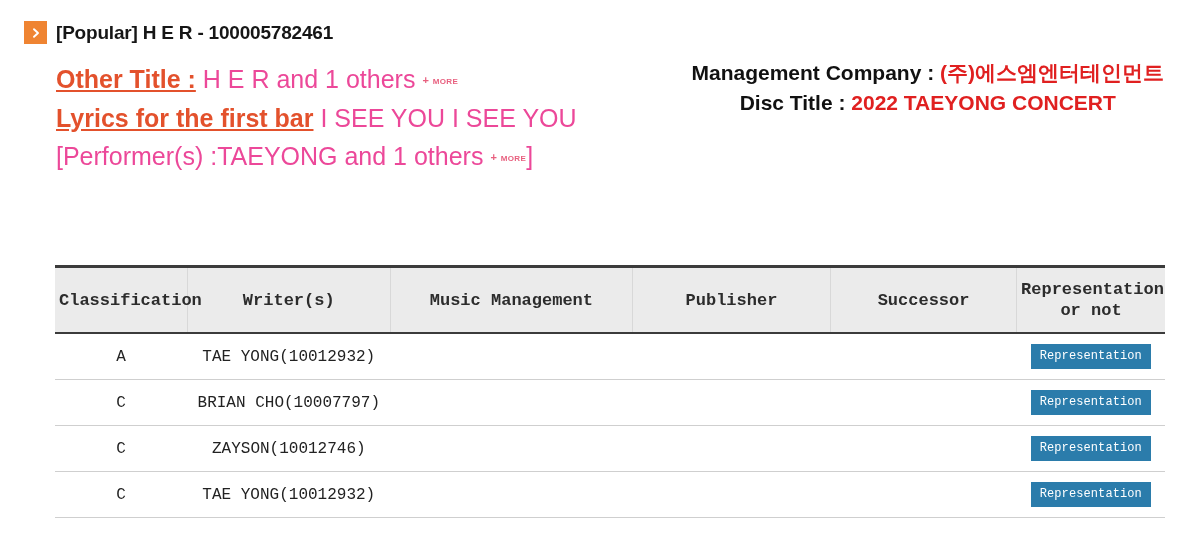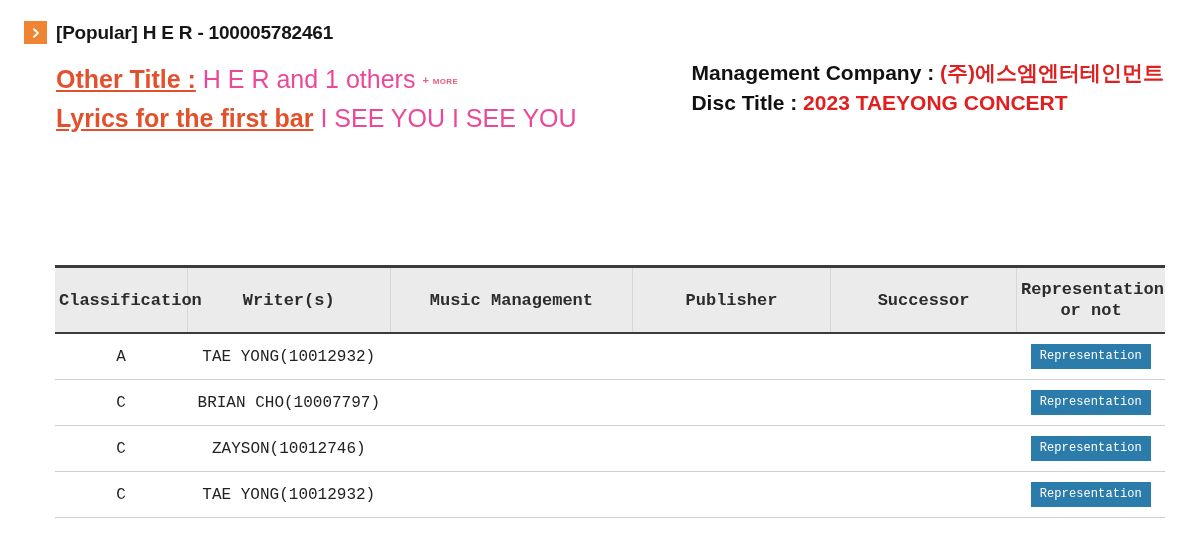--- a/index.html
+++ b/index.html
@@ -78,21 +78,21 @@
     letter-spacing: 0.4px;
     vertical-align: 4px;
     font-variant: small-caps;
     text-transform: lowercase;
   }
 
   .info-right {
     position: absolute;
     right: 36px;
     top: 58px;
-    text-align: left;
+    text-align: center;
   }
   .info-right .rline {
     font-size: 21px;
     line-height: 30px;
     font-weight: bold;
     white-space: nowrap;
     color: #111111;
   }
   .rval { color: #e02020; }
 
@@ -172,31 +172,35 @@
       <span class="lbl-orange">Other Title :</span>
       <span class="val-plain">H E R and 1 others</span>
       <span class="more-tag">+ more</span>
     </div>
 
     <div class="info-line">
       <span class="lbl-orange">Lyrics for the first bar</span>
       <span class="val-plain">I SEE YOU I SEE YOU</span>
     </div>
 
+    <div class="info-line">
+      <span class="val-plain">[Performer(s) :</span><span class="val-plain">TAEYONG and 1 others</span>
+      <span class="more-tag">+ more</span><span class="val-plain">]</span>
+    </div>
 
   </div>
 
   <div class="info-right">
     <div class="rline">
       <span>Management Company :</span>
       <span class="rval">(주)에스엠엔터테인먼트</span>
     </div>
     <div class="rline">
       <span>Disc Title :</span>
-      <span class="rval">2023 TAEYONG CONCERT</span>
+      <span class="rval">2022 TAEYONG CONCERT</span>
     </div>
   </div>
 
   <div class="tbl-wrap">
     <table class="reg">
       <colgroup>
         <col class="col-class">
           <col class="col-writer">
           <col class="col-pub">
         <col class="col-assign">

